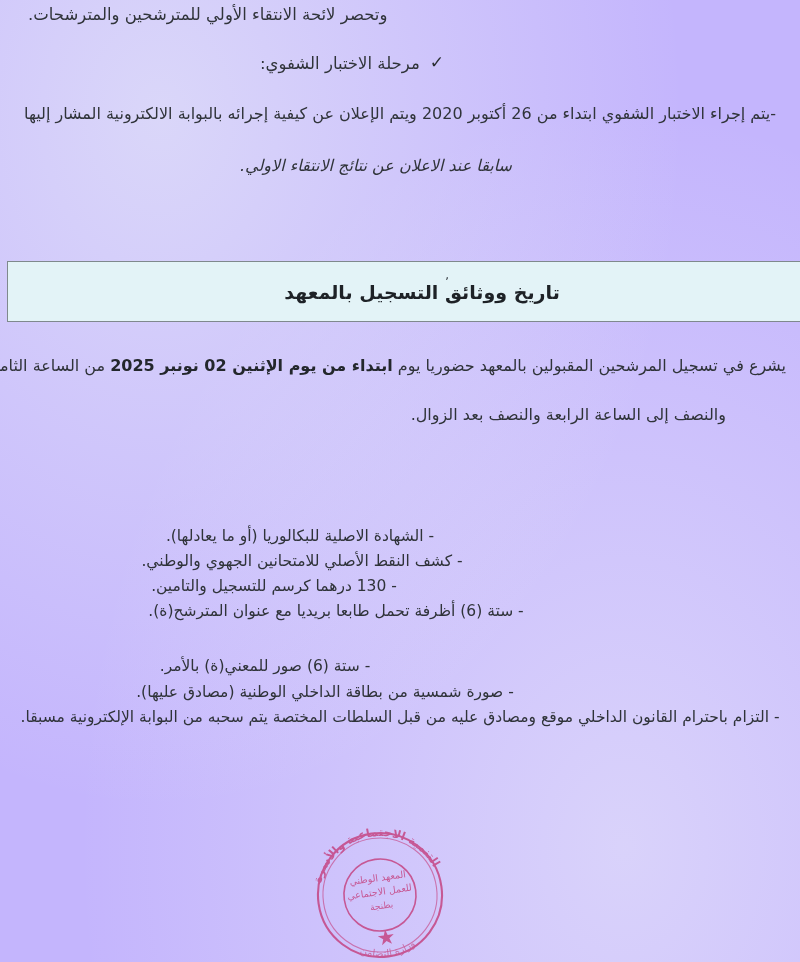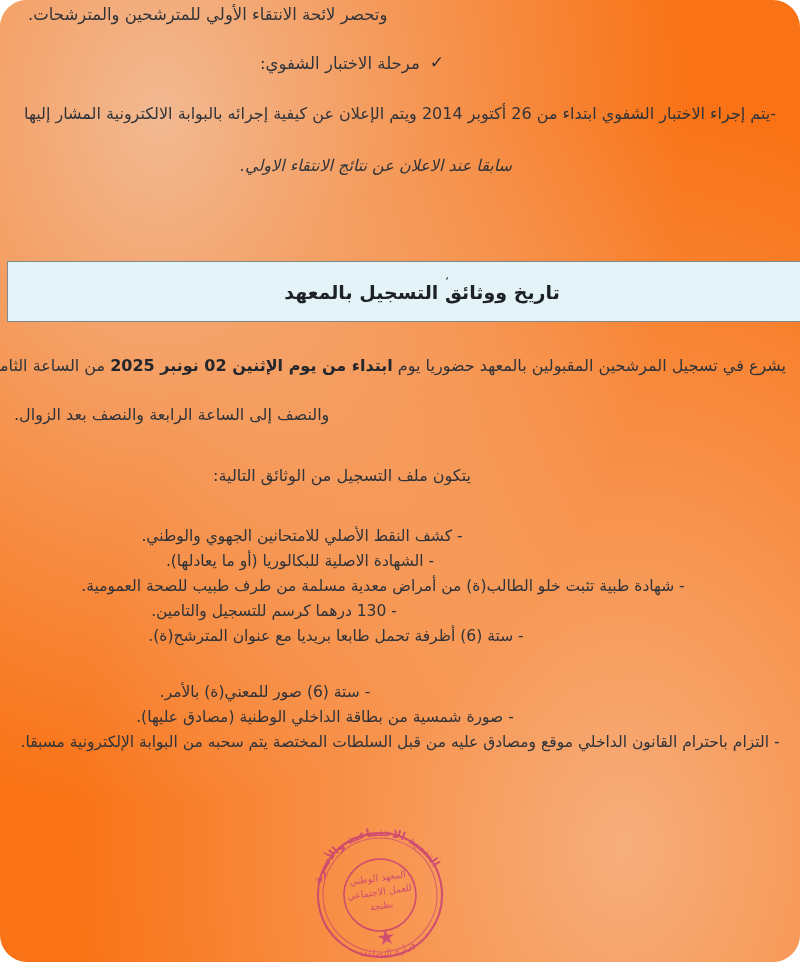--- a/index.html
+++ b/index.html
@@ -6,26 +6,25 @@
   html, body {
     margin: 0;
     padding: 0;
     background: #ffffff;
   }
   .page {
     position: relative;
     width: 800px;
     height: 962px;
     margin: 0 auto;
-    background: #f97316;
+    background: #c4b5fd;
     overflow: hidden;
     font-family: "DejaVu Sans", "Liberation Sans", sans-serif;
     color: #2a2e33;
     direction: rtl;
-    border-radius: 27px;
   }
   
   .scan-tint {
     position: absolute;
     inset: 0;
     background:
       radial-gradient(ellipse at 20% 12%, rgba(236,242,246,0.55) 0%, rgba(255,255,255,0) 58%),
       radial-gradient(ellipse at 78% 88%, rgba(243,246,248,0.45) 0%, rgba(255,255,255,0) 62%);
     pointer-events: none;
   }
@@ -124,23 +123,23 @@
     line-height: 1.3;
     color: #2f3339;
     white-space: nowrap;
   }
   .body-l1 {
     text-align: center;
     margin-bottom: 28px;
   }
   .body-l1 b { font-weight: bold; color: #23272c; }
   .body-l2 {
-    text-align: left;
+    text-align: right;
     padding-right: 60px;
-    margin-bottom: 40px;
+    margin-bottom: 12px;
   }
   .body-l3 {
     text-align: center;
     padding-right: 116px;
     margin-bottom: 26px;
   }
 
   
   .doc-list {
     position: absolute;
@@ -186,44 +185,42 @@
 
   <div class="top-block">
 
     <div class="para-line line-intro">وتحصر لائحة الانتقاء الأولي للمترشحين والمترشحات.</div>
 
     <div class="bullet-row">
       <span class="check-icon">✓</span>
       <span class="bullet-label">مرحلة الاختبار الشفوي:</span>
     </div>
 
-    <div class="para-line line-oral-1">-يتم إجراء الاختبار الشفوي ابتداء من 26 أكتوبر 2014 ويتم الإعلان عن كيفية إجرائه بالبوابة الالكترونية المشار إليها</div>
+    <div class="para-line line-oral-1">-يتم إجراء الاختبار الشفوي ابتداء من 26 أكتوبر 2020 ويتم الإعلان عن كيفية إجرائه بالبوابة الالكترونية المشار إليها</div>
 
     <div class="para-line line-oral-2">سابقا عند الاعلان عن نتائج الانتقاء الاولي.</div>
   </div>
 
   <div class="banner">
     <span class="banner-title">تاريخ ووثائق التسجيل بالمعهد</span>
     <span class="banner-tick">ʼ</span>
   </div>
 
   <div class="body-block">
     <div class="body-line body-l1">
       <span>يشرع في تسجيل المرشحين المقبولين بالمعهد حضوريا يوم </span><b>ابتداء من يوم الإثنين 02 نونبر 2025</b><span> من الساعة الثامنة</span>
     </div>
 
     <div class="body-line body-l2">والنصف إلى الساعة الرابعة والنصف بعد الزوال.</div>
 
-    <div class="body-line body-l3">يتكون ملف التسجيل من الوثائق التالية:</div>
   </div>
 
   <ul class="doc-list">
+    <li class="doc-item ind-1">- الشهادة الاصلية للبكالوريا (أو ما يعادلها).</li>
     <li class="doc-item ind-2">- كشف النقط الأصلي للامتحانين الجهوي والوطني.</li>
-    <li class="doc-item ind-1">- الشهادة الاصلية للبكالوريا (أو ما يعادلها).</li>
-    <li class="doc-item ind-3">- شهادة طبية تثبت خلو الطالب(ة) من أمراض معدية مسلمة من طرف طبيب للصحة العمومية.</li>
     <li class="doc-item ind-4">- 130 درهما كرسم للتسجيل والتامين.</li>
     <li class="doc-item ind-5">- ستة (6) أظرفة تحمل طابعا بريديا مع عنوان المترشح(ة).</li>
     <li class="doc-item ind-6">- ستة (6) صور للمعني(ة) بالأمر.</li>
     <li class="doc-item ind-7">- صورة شمسية من بطاقة الداخلي الوطنية (مصادق عليها).</li>
     <li class="doc-item ind-8">- التزام باحترام القانون الداخلي موقع ومصادق عليه من قبل السلطات المختصة يتم سحبه من البوابة الإلكترونية مسبقا.</li>
   </ul>
 
   <div class="stamp">
     <svg width="166" height="138" viewBox="0 0 166 138" xmlns="http://www.w3.org/2000/svg">
       <defs>

